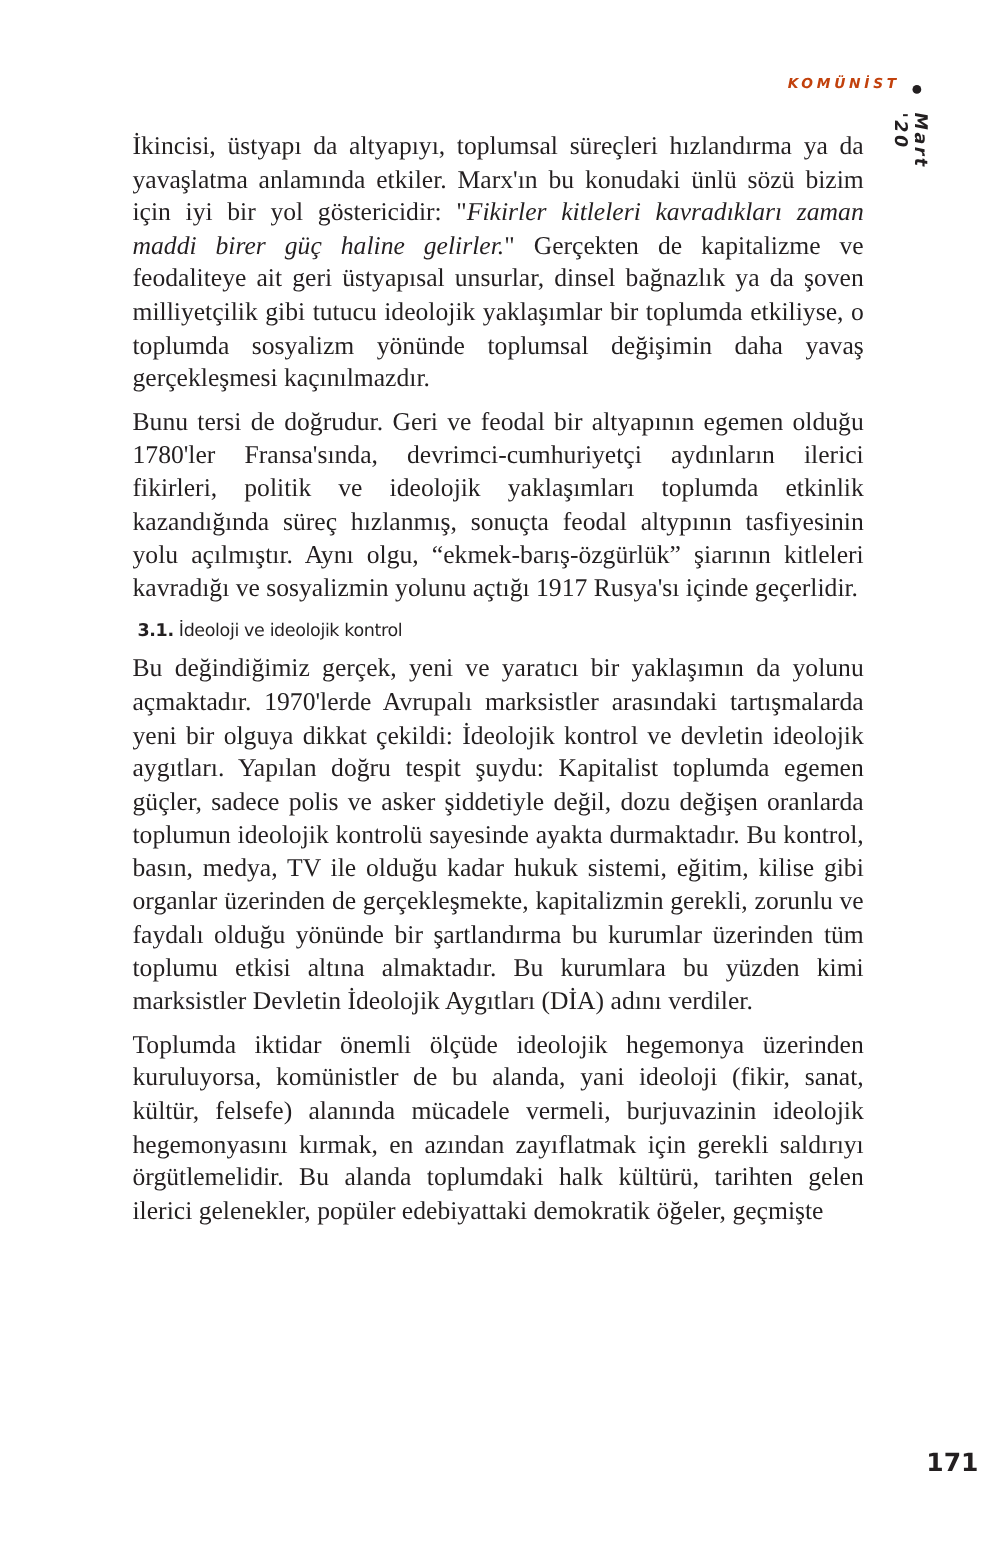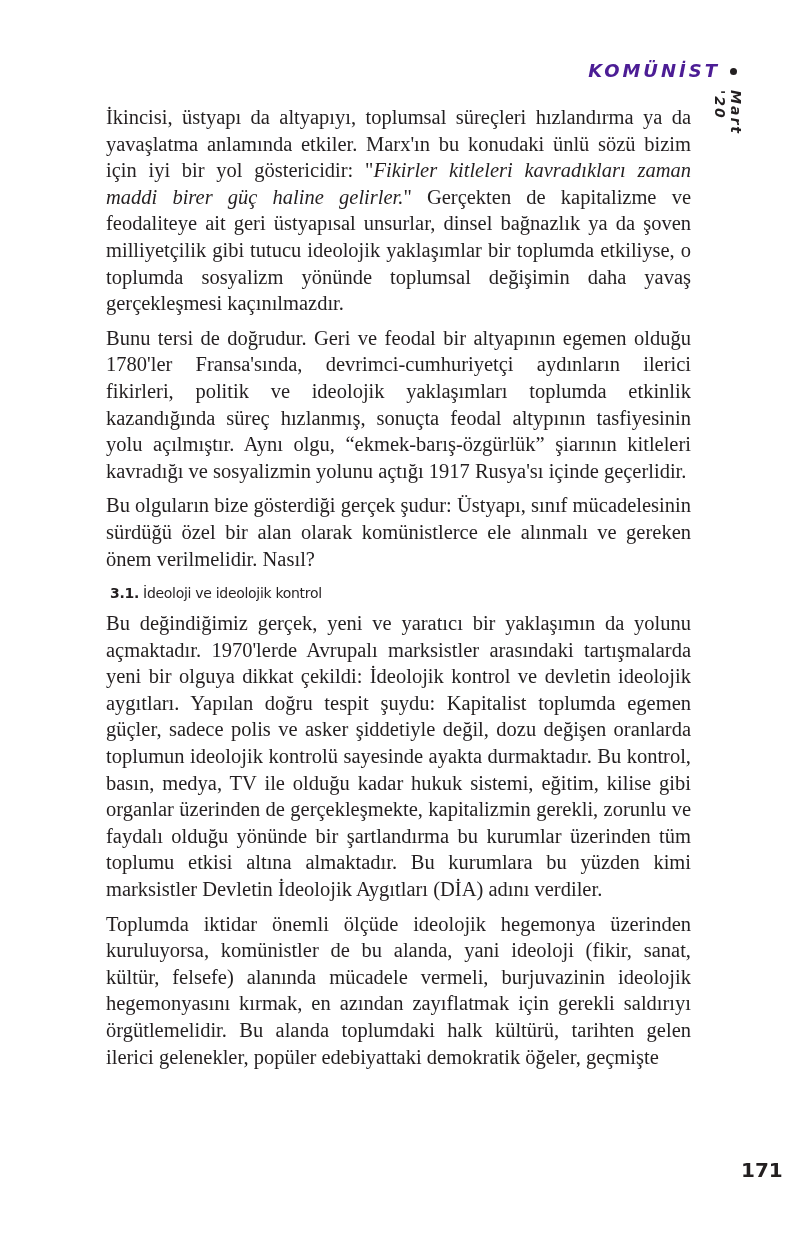--- a/index.html
+++ b/index.html
@@ -1,20 +1,20 @@
 <!DOCTYPE html>
 <html><head>
   <meta charset="utf-8">
   <style>
     html, body { margin: 0; padding: 0; background: #ffffff; }
     body { width: 798px; height: 1241px; position: relative; overflow: hidden; color: #231f20; }
     .header-title {
       position: absolute; top: 60px; right: 78px;
       font-family: "DejaVu Sans", sans-serif; font-weight: bold; font-style: italic;
-      font-size: 18px; letter-spacing: 3px; color: #4c1d95;
+      font-size: 11px; letter-spacing: 3px; color: #c2410c;
     }
     .header-dot {
       position: absolute; top: 68px; left: 730px; width: 7px; height: 7px;
       background: #231f20; border-radius: 50%;
     }
     .side-issue {
       position: absolute; top: 90px; left: 722px; width: 22px; height: 80px;
       writing-mode: vertical-rl;
       font-family: "DejaVu Sans", sans-serif; font-weight: bold; font-style: italic;
       font-size: 14px; letter-spacing: 2px; color: #231f20;
@@ -39,19 +39,18 @@
 </head>
 <body>
 
 <div class="header-title">KOMÜNİST</div>
 <div class="header-dot"></div>
 <div class="side-issue">Mart '20</div>
 
 <div class="content">
   <p><span>İkincisi, üstyapı da altyapıyı, toplumsal süreçleri hızlandırma ya da yavaşlatma anlamında etkiler. Marx'ın bu konudaki ünlü sözü bizim için iyi bir yol göstericidir: "</span><em>Fikirler kitleleri kavradıkları zaman maddi birer güç haline gelirler.</em><span>" Gerçekten de kapitalizme ve feodaliteye ait geri üstyapısal unsurlar, dinsel bağnazlık ya da şoven milliyetçilik gibi tutucu ideolojik yaklaşımlar bir toplumda etkiliyse, o toplumda sosyalizm yönünde toplumsal değişimin daha yavaş gerçekleşmesi kaçınılmazdır.</span></p>
   <p>Bunu tersi de doğrudur. Geri ve feodal bir altyapının egemen olduğu 1780'ler Fransa'sında, devrimci-cumhuriyetçi aydınların ilerici fikirleri, politik ve ideolojik yaklaşımları toplumda etkinlik kazandığında süreç hızlanmış, sonuçta feodal altypının tasfiyesinin yolu açılmıştır. Aynı olgu, “ekmek-barış-özgürlük” şiarının kitleleri kavradığı ve sosyalizmin yolunu açtığı 1917 Rusya'sı içinde geçerlidir.</p>
-  <p>Bu olguların bize gösterdiği gerçek şudur: Üstyapı, sınıf mücadelesinin sürdüğü özel bir alan olarak komünistlerce ele alınmalı ve gereken önem verilmelidir. Nasıl?</p>
   <h3><span class="num">3.1.</span> <span>İdeoloji ve ideolojik kontrol</span></h3>
   <p>Bu değindiğimiz gerçek, yeni ve yaratıcı bir yaklaşımın da yolunu açmaktadır. 1970'lerde Avrupalı marksistler arasındaki tartışmalarda yeni bir olguya dikkat çekildi: İdeolojik kontrol ve devletin ideolojik aygıtları. Yapılan doğru tespit şuydu: Kapitalist toplumda egemen güçler, sadece polis ve asker şiddetiyle değil, dozu değişen oranlarda toplumun ideolojik kontrolü sayesinde ayakta durmaktadır. Bu kontrol, basın, medya, TV ile olduğu kadar hukuk sistemi, eğitim, kilise gibi organlar üzerinden de gerçekleşmekte, kapitalizmin gerekli, zorunlu ve faydalı olduğu yönünde bir şartlandırma bu kurumlar üzerinden tüm toplumu etkisi altına almaktadır. Bu kurumlara bu yüzden kimi marksistler Devletin İdeolojik Aygıtları (DİA) adını verdiler.</p>
   <p>Toplumda iktidar önemli ölçüde ideolojik hegemonya üzerinden kuruluyorsa, komünistler de bu alanda, yani ideoloji (fikir, sanat, kültür, felsefe) alanında mücadele vermeli, burjuvazinin ideolojik hegemonyasını kırmak, en azından zayıflatmak için gerekli saldırıyı örgütlemelidir. Bu alanda toplumdaki halk kültürü, tarihten gelen ilerici gelenekler, popüler edebiyattaki demokratik öğeler, geçmişte</p>
 </div>
 
 <div class="page-number">171</div>
 
 </body></html>

